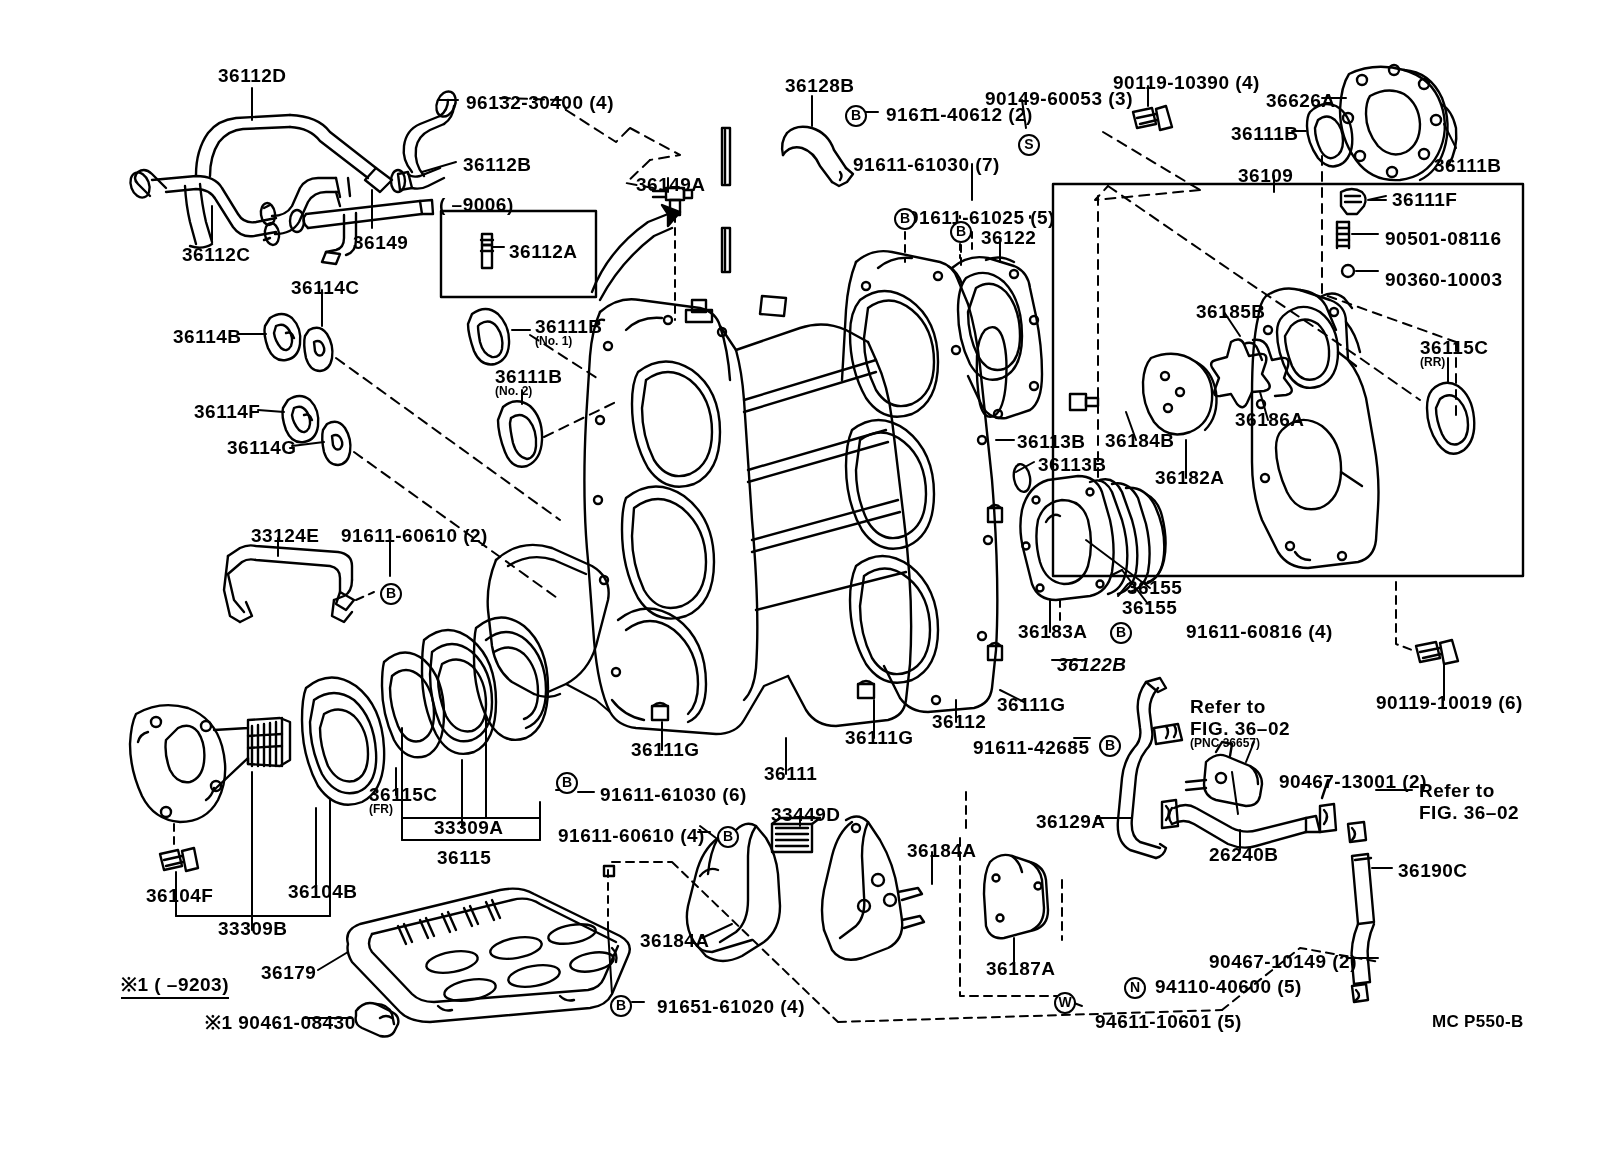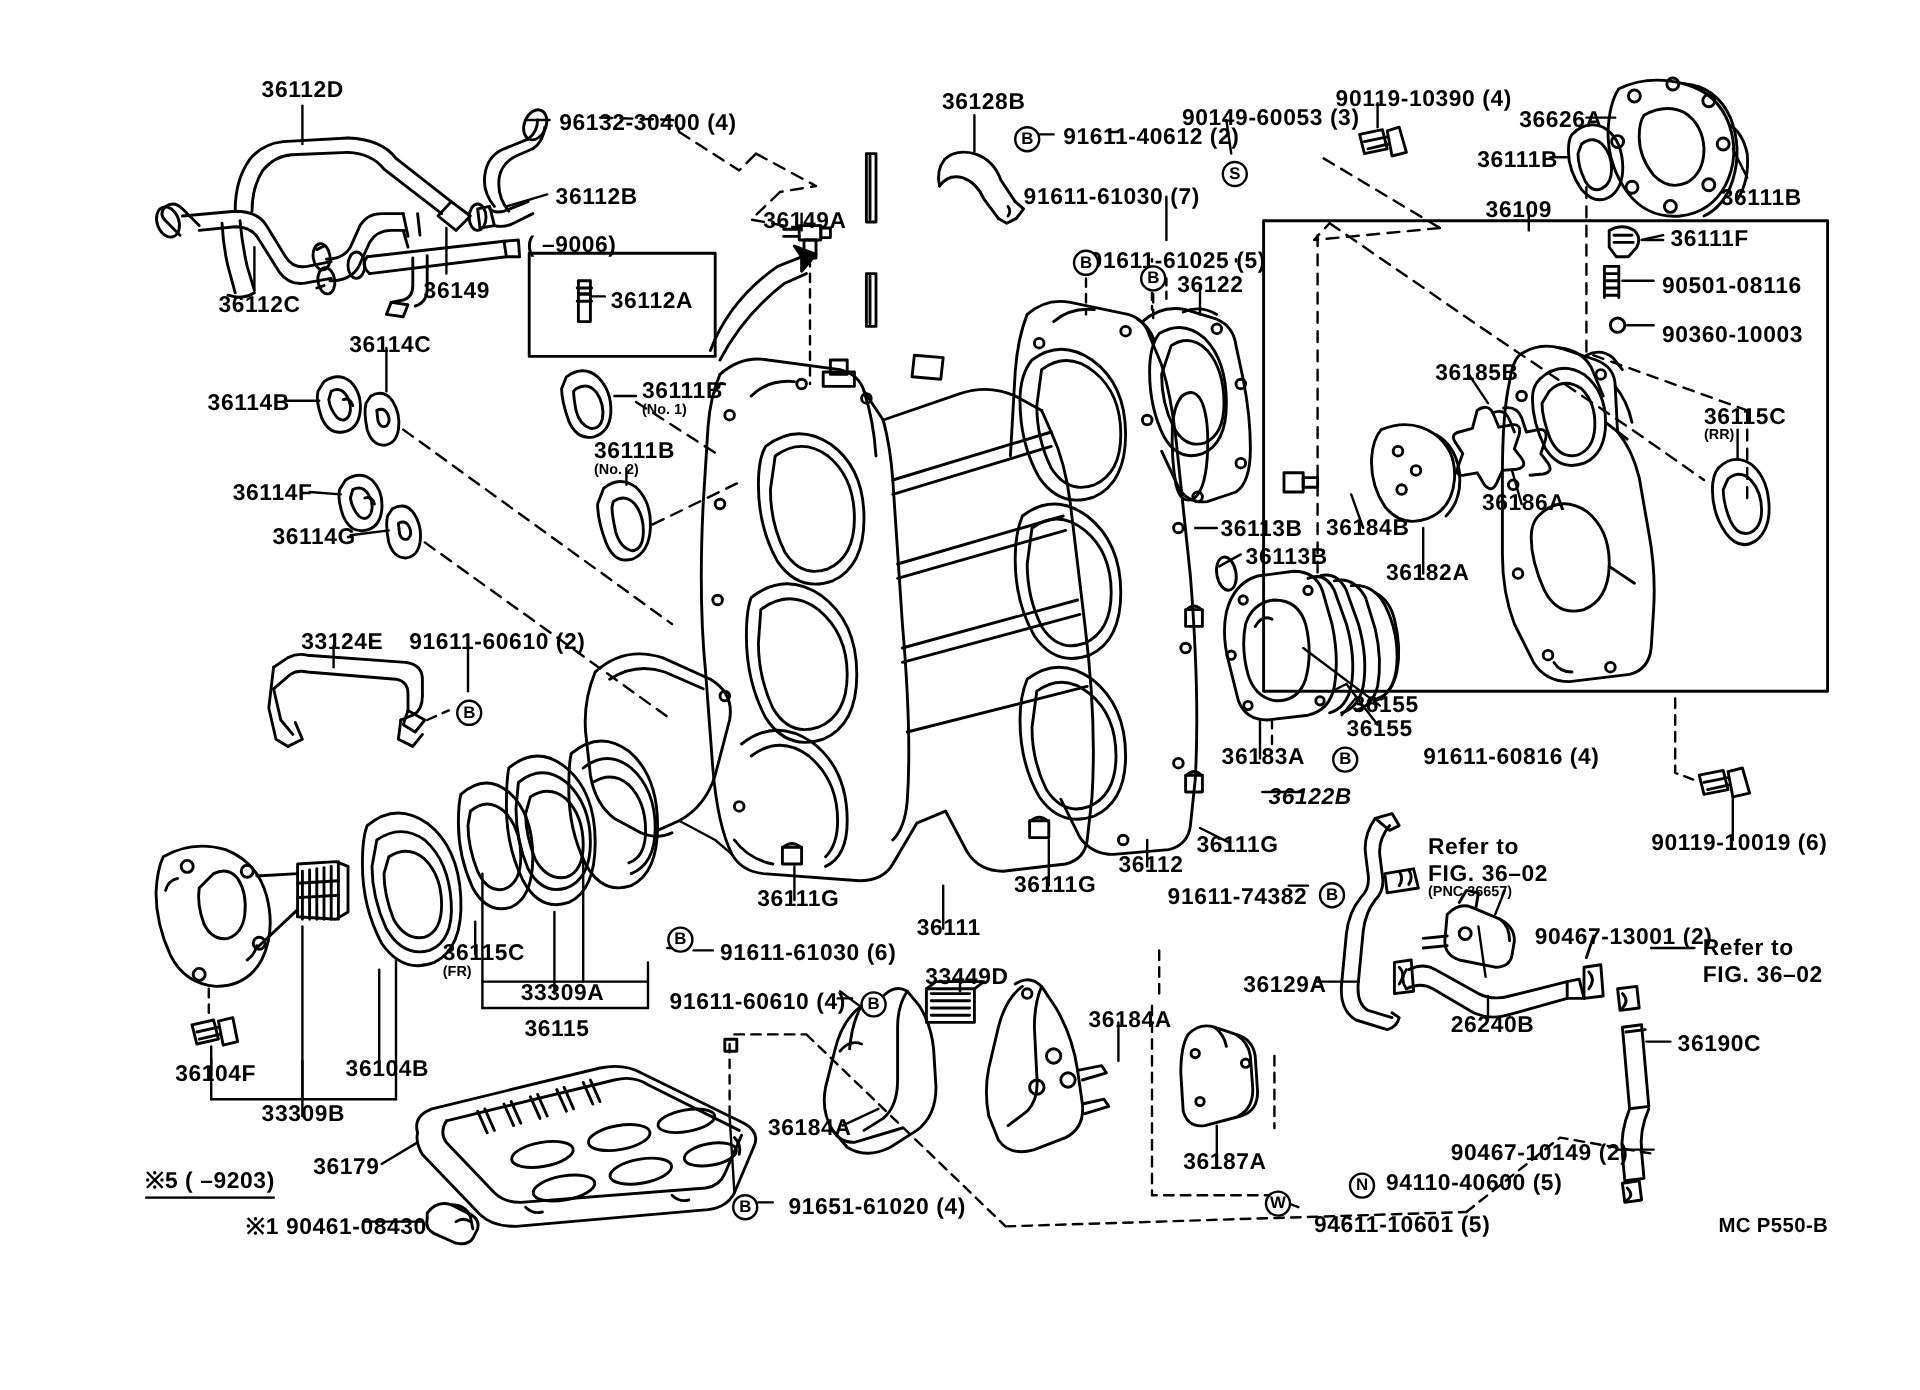--- a/index.html
+++ b/index.html
@@ -739,42 +739,42 @@
       <div class="lbl" style="left: 1018px; top: 622px;"><span>36183A</span></div>
       <div class="lbl" style="left: 1141px; top: 622px; margin-left: 45px;"><span>91611-60816 (4)</span></div>
       <div class="lbl" style="left: 1057px; top: 655px; font-style: italic;"><span>36122B</span></div>
       <div class="lbl" style="left: 997px; top: 695px;"><span>36111G</span></div>
       <div class="lbl" style="left: 932px; top: 712px;"><span>36112</span></div>
       <div class="lbl" style="left: 845px; top: 728px;"><span>36111G</span></div>
       <div class="lbl" style="left: 631px; top: 740px;"><span>36111G</span></div>
       <div class="lbl" style="left: 764px; top: 764px;"><span>36111</span></div>
       <div class="lbl" style="left: 600px; top: 785px;"><span>91611-61030 (6)</span></div>
       <div class="lbl" style="left: 558px; top: 826px;"><span>91611-60610 (4)</span></div>
-      <div class="lbl" style="left: 973px; top: 738px;"><span>91611-74382</span></div>
+      <div class="lbl" style="left: 973px; top: 738px;"><span>91611-42685</span></div>
       <div class="lbl" style="left: 1036px; top: 812px;"><span>36129A</span></div>
       <div class="lbl" style="left: 1190px; top: 697px;"><span>Refer to</span></div>
       <div class="lbl" style="left: 1190px; top: 719px;"><span>FIG. 36–02</span><span class="sub">(PNC 36657)</span></div>
       <div class="lbl" style="left: 1279px; top: 772px;"><span>90467-13001 (2)</span></div>
       <div class="lbl" style="left: 1419px; top: 781px;"><span>Refer to</span></div>
       <div class="lbl" style="left: 1419px; top: 803px;"><span>FIG. 36–02</span></div>
       <div class="lbl" style="left: 1209px; top: 845px;"><span>26240B</span></div>
       <div class="lbl" style="left: 1398px; top: 861px;"><span>36190C</span></div>
       <div class="lbl" style="left: 1376px; top: 693px;"><span>90119-10019 (6)</span></div>
       <div class="lbl" style="left: 771px; top: 805px;"><span>33449D</span></div>
       <div class="lbl" style="left: 907px; top: 841px;"><span>36184A</span></div>
       <div class="lbl" style="left: 640px; top: 931px;"><span>36184A</span></div>
       <div class="lbl" style="left: 986px; top: 959px;"><span>36187A</span></div>
       <div class="lbl" style="left: 369px; top: 785px;"><span>36115C</span><span class="sub">(FR)</span></div>
       <div class="lbl" style="left: 434px; top: 818px;"><span>33309A</span></div>
       <div class="lbl" style="left: 437px; top: 848px;"><span>36115</span></div>
       <div class="lbl" style="left: 146px; top: 886px;"><span>36104F</span></div>
       <div class="lbl" style="left: 288px; top: 882px;"><span>36104B</span></div>
       <div class="lbl" style="left: 218px; top: 919px;"><span>33309B</span></div>
       <div class="lbl" style="left: 261px; top: 963px;"><span>36179</span></div>
-      <div class="lbl underline-note" style="left: 121px; top: 975px;"><span>※5 (        –9203)</span></div>
+      <div class="lbl underline-note" style="left: 121px; top: 975px;"><span>※1 (        –9203)</span></div>
       <div class="lbl" style="left: 205px; top: 1013px;"><span>※1 90461-08430</span></div>
       <div class="lbl" style="left: 657px; top: 997px;"><span>91651-61020 (4)</span></div>
       <div class="lbl" style="left: 1155px; top: 977px;"><span>94110-40600 (5)</span></div>
       <div class="lbl" style="left: 1095px; top: 1012px;"><span>94611-10601 (5)</span></div>
       <div class="lbl" style="left: 1209px; top: 952px;"><span>90467-10149 (2)</span></div>
       <div class="lbl footer" style="left: 1432px; top: 1013px;"><span>MC P550-B</span></div>
     </div>
   <div id="badge-layer">
       <div class="codebadge" style="left: 845px; top: 105px;">B</div>
       <div class="codebadge" style="left: 894px; top: 208px;">B</div>

